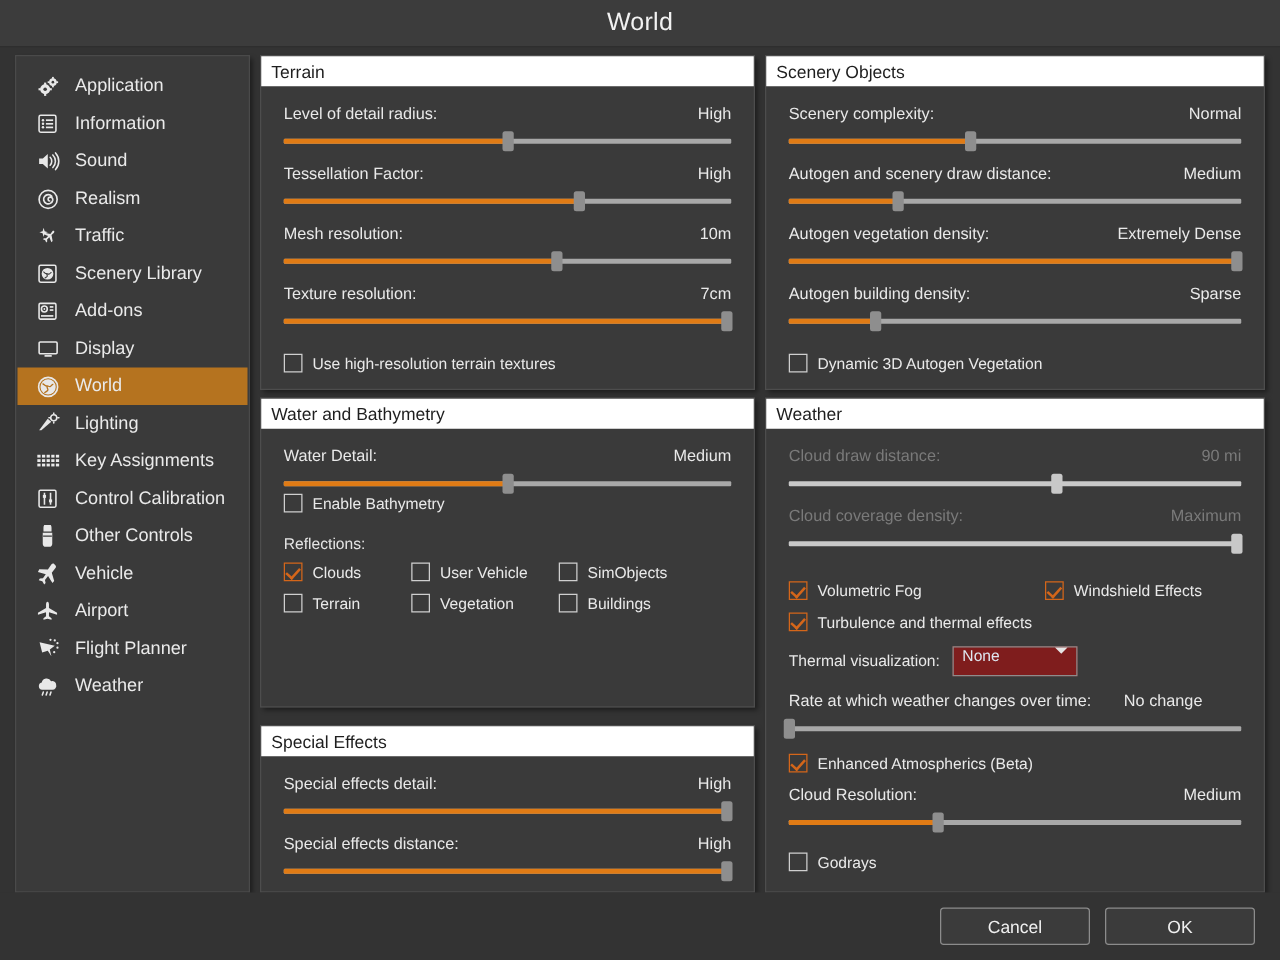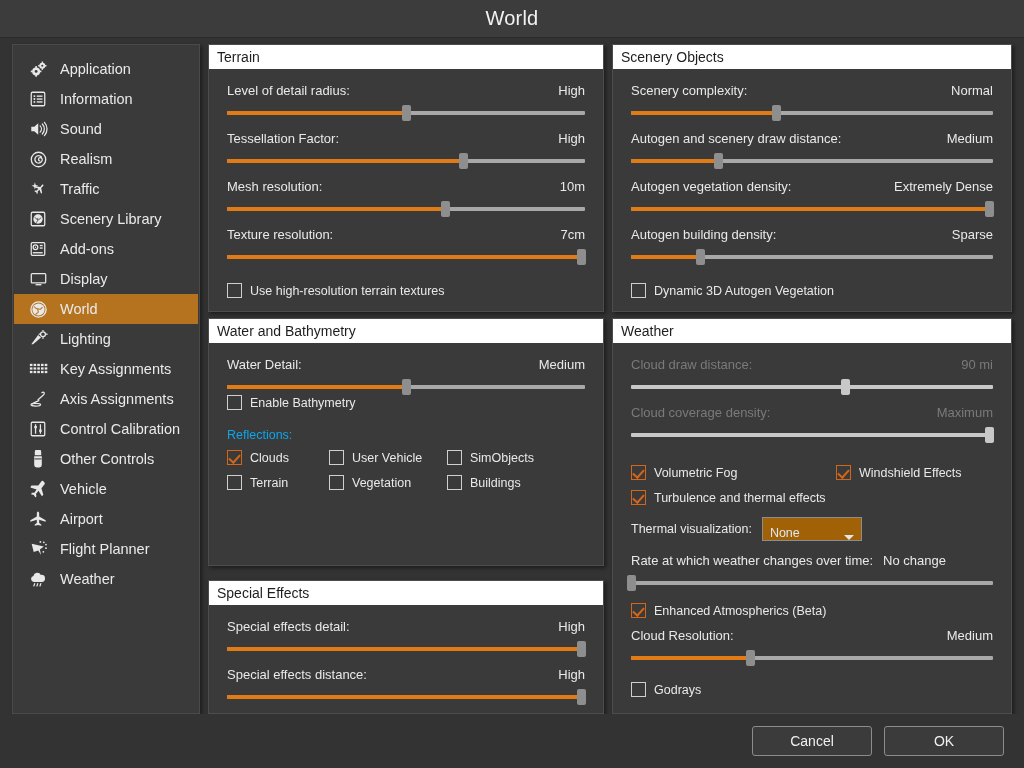--- a/index.html
+++ b/index.html
@@ -129,43 +129,43 @@
     content: "";
     position: absolute;
     left: 3px; top: 1px;
     width: 5px; height: 9px;
     border: solid #d4661a;
     border-width: 0 2px 2px 0;
     transform: rotate(42deg);
   }
   .cb-label { color: #e9e9e9; font-size: 12.5px; white-space: nowrap; }
 
-  .section-label { color: #0ea5e9; font-size: 12.5px; margin: 2px 0 8px 0; }
+  .section-label { color: #e5e5e5; font-size: 12.5px; margin: 2px 0 8px 0; }
 
   
   .ddrow { display: flex; align-items: center; margin-top: 12px; }
   .dd-label { color: #e9e9e9; font-size: 12.5px; margin-right: 10px; }
   .dropdown {
     width: 100px; height: 24px;
     border: 1px solid #8d8d8d;
-    background: #a16207;
-    display: flex; align-items: flex-end; justify-content: space-between;
+    background: #7f1d1d;
+    display: flex; align-items: flex-start; justify-content: space-between;
     padding: 0 7px;
   }
   .dd-val { color: #dfe7f0; font-size: 12.5px; }
   .dd-arrow {
     width: 0; height: 0;
     border-left: 5px solid transparent;
     border-right: 5px solid transparent;
     border-top: 5px solid #e6e6e6;
   }
 
   
   .inline-row { display: flex; align-items: baseline; margin-top: 12px; }
-  .inline-row .srow-label { margin-right: 10px; }
+  .inline-row .srow-label { margin-right: 26px; }
 
   
   .footer {
     position: absolute;
     left: 0; right: 0; bottom: 0; height: 54px;
     background: #333333;
     display: flex; align-items: center; justify-content: flex-end;
     padding-right: 20px;
   }
   .btn {
@@ -330,30 +330,20 @@
                 <rect x="9.6" y="9.2" width="3" height="2.6"></rect>
                 <rect x="13.9" y="9.2" width="3" height="2.6"></rect>
                 <rect x="18.2" y="9.2" width="3" height="2.6"></rect>
               </g>
             </svg>
           </span>
           <span class="side-label">Key Assignments</span>
         </div>
         <div class="side-item">
           <span class="side-ico">
-            <svg width="19" height="18" viewBox="0 0 20 20">
-              <path d="M13.8 3c1-1 2.3-.6 2.6.3.3.9-.4 1.8-1.3 2.6l-5.6 5" stroke="currentColor" fill="none" stroke-width="1.4" stroke-linecap="round"></path>
-              <path d="M3 15.4c2.4-1.6 5-2.8 7.4-3.6" stroke="currentColor" fill="none" stroke-width="1.4" stroke-linecap="round"></path>
-              <ellipse cx="7" cy="16.4" rx="5.3" ry="1.5" stroke="currentColor" fill="none" stroke-width="1.4"></ellipse>
-            </svg>
-          </span>
-          <span class="side-label">Axis Assignments</span>
-        </div>
-        <div class="side-item">
-          <span class="side-ico">
             <svg width="18" height="18" viewBox="0 0 20 20">
               <rect x="2.5" y="2.5" width="15" height="15" rx="1.2" stroke="currentColor" fill="none" stroke-width="1.4"></rect>
               <path d="M7.3 4.6v10.8M12.7 4.6v10.8" stroke="currentColor" fill="none" stroke-width="1.4"></path>
               <rect x="5.9" y="6.6" width="2.8" height="2.6" fill="currentColor"></rect>
               <rect x="11.3" y="10.6" width="2.8" height="2.6" fill="currentColor"></rect>
             </svg>
           </span>
           <span class="side-label">Control Calibration</span>
         </div>
         <div class="side-item">

